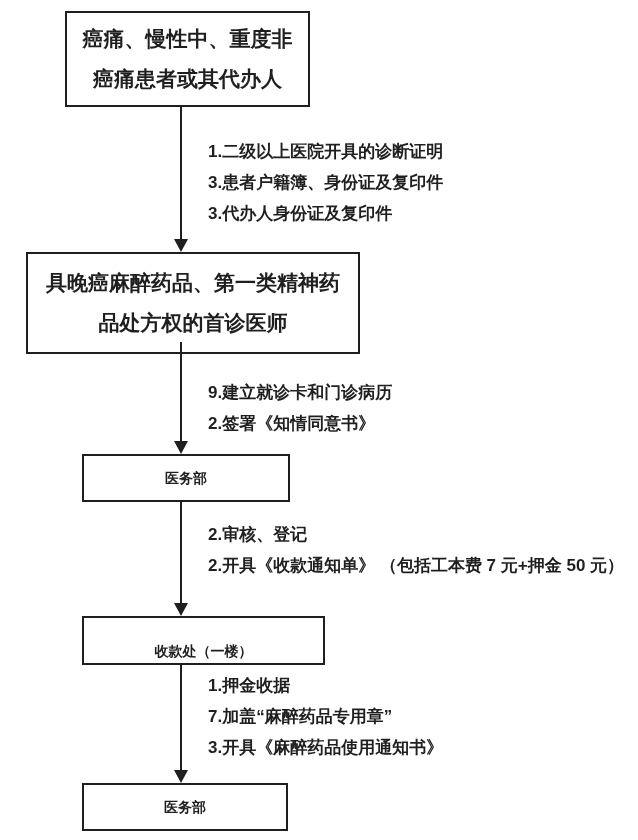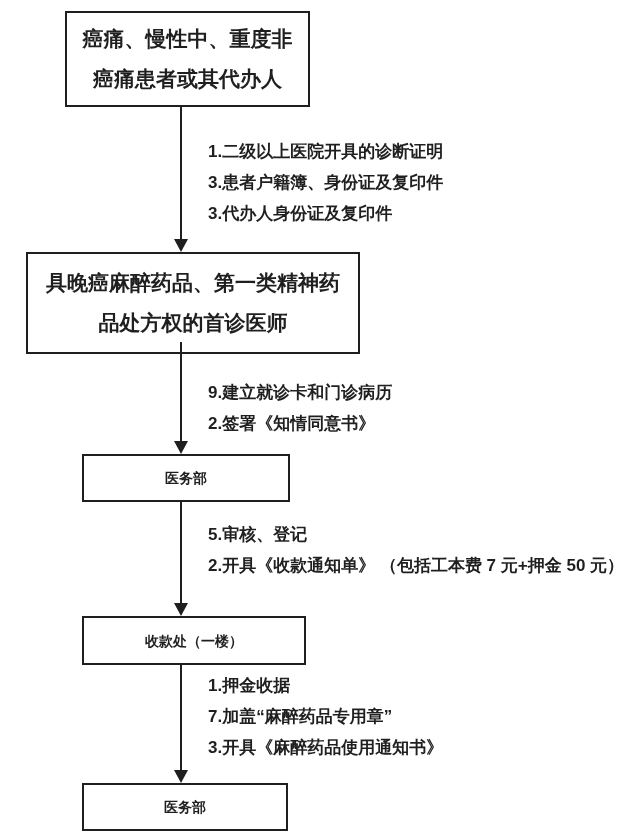--- a/index.html
+++ b/index.html
@@ -31,21 +31,21 @@
   .node .nline {
     display: block;
     white-space: nowrap;
   }
   .node-big { font-size: 21px; line-height: 40px; }
   .node-small { font-size: 14px; line-height: 24px; }
 
   .node-1 { left: 65px;  top: 11px;  width: 245px; height: 96px; }
   .node-2 { left: 26px;  top: 252px; width: 334px; height: 102px; align-items: center; }
   .node-3 { left: 82px;  top: 454px; width: 208px; height: 48px; }
-  .node-4 { left: 82px;  top: 616px; width: 224px; height: 49px; }
+  .node-4 { left: 82px;  top: 616px; width: 243px; height: 49px; justify-content: flex-end; }
   .node-5 { left: 82px;  top: 783px; width: 206px; height: 48px; }
 
   .vline {
     position: absolute;
     left: 180px;
     width: 2px;
     background: #1f1f1f;
   }
   .l1 { top: 107px; height: 134px; }
   .l2 { top: 342px; height: 101px; }
@@ -110,21 +110,21 @@
     <div class="step">2.签署《知情同意书》</div>
   </div>
 
   <div class="node node-3 node-small">
     <span class="nline">医务部</span>
   </div>
 
   <div class="vline l3"></div>
   <div class="ah a3"></div>
   <div class="steps s3">
-    <div class="step">5.审核、登记</div>
+    <div class="step">2.审核、登记</div>
     <div class="step">2.开具《收款通知单》 （包括工本费 7 元+押金 50 元）</div>
   </div>
 
   <div class="node node-4 node-small">
     <span class="nline">收款处（一楼）</span>
   </div>
 
   <div class="vline l4"></div>
   <div class="ah a4"></div>
   <div class="steps s4">

